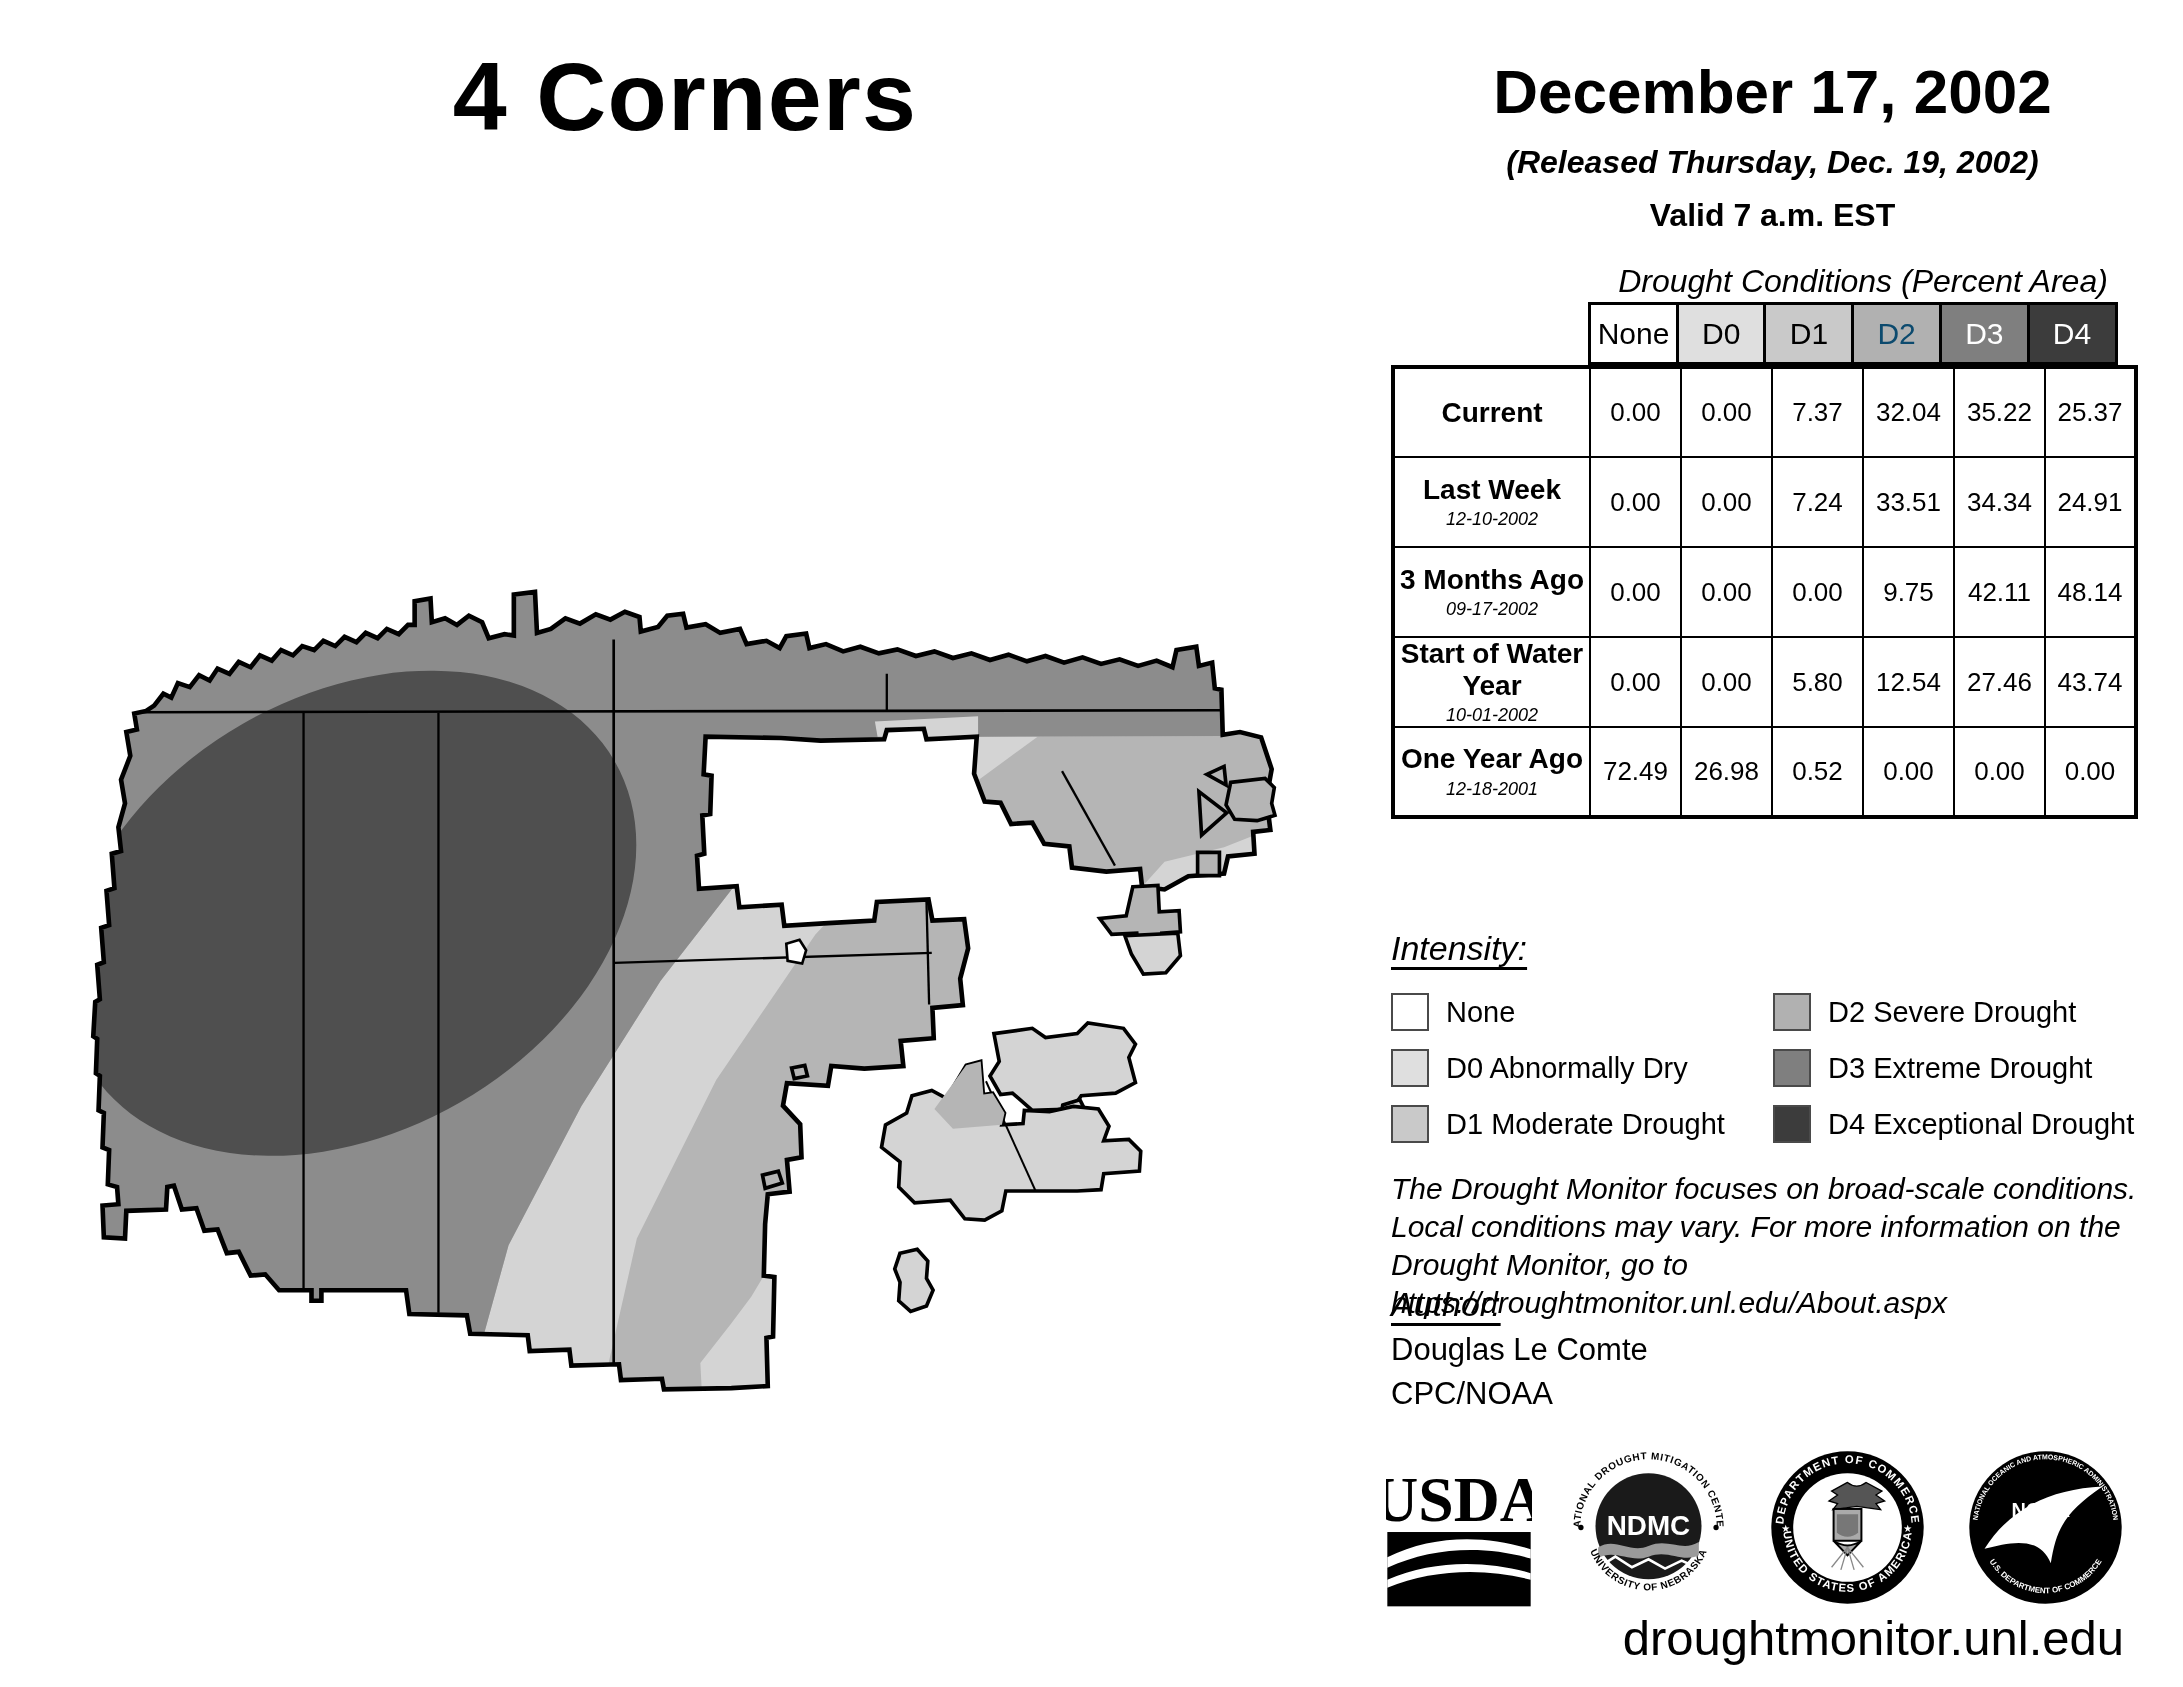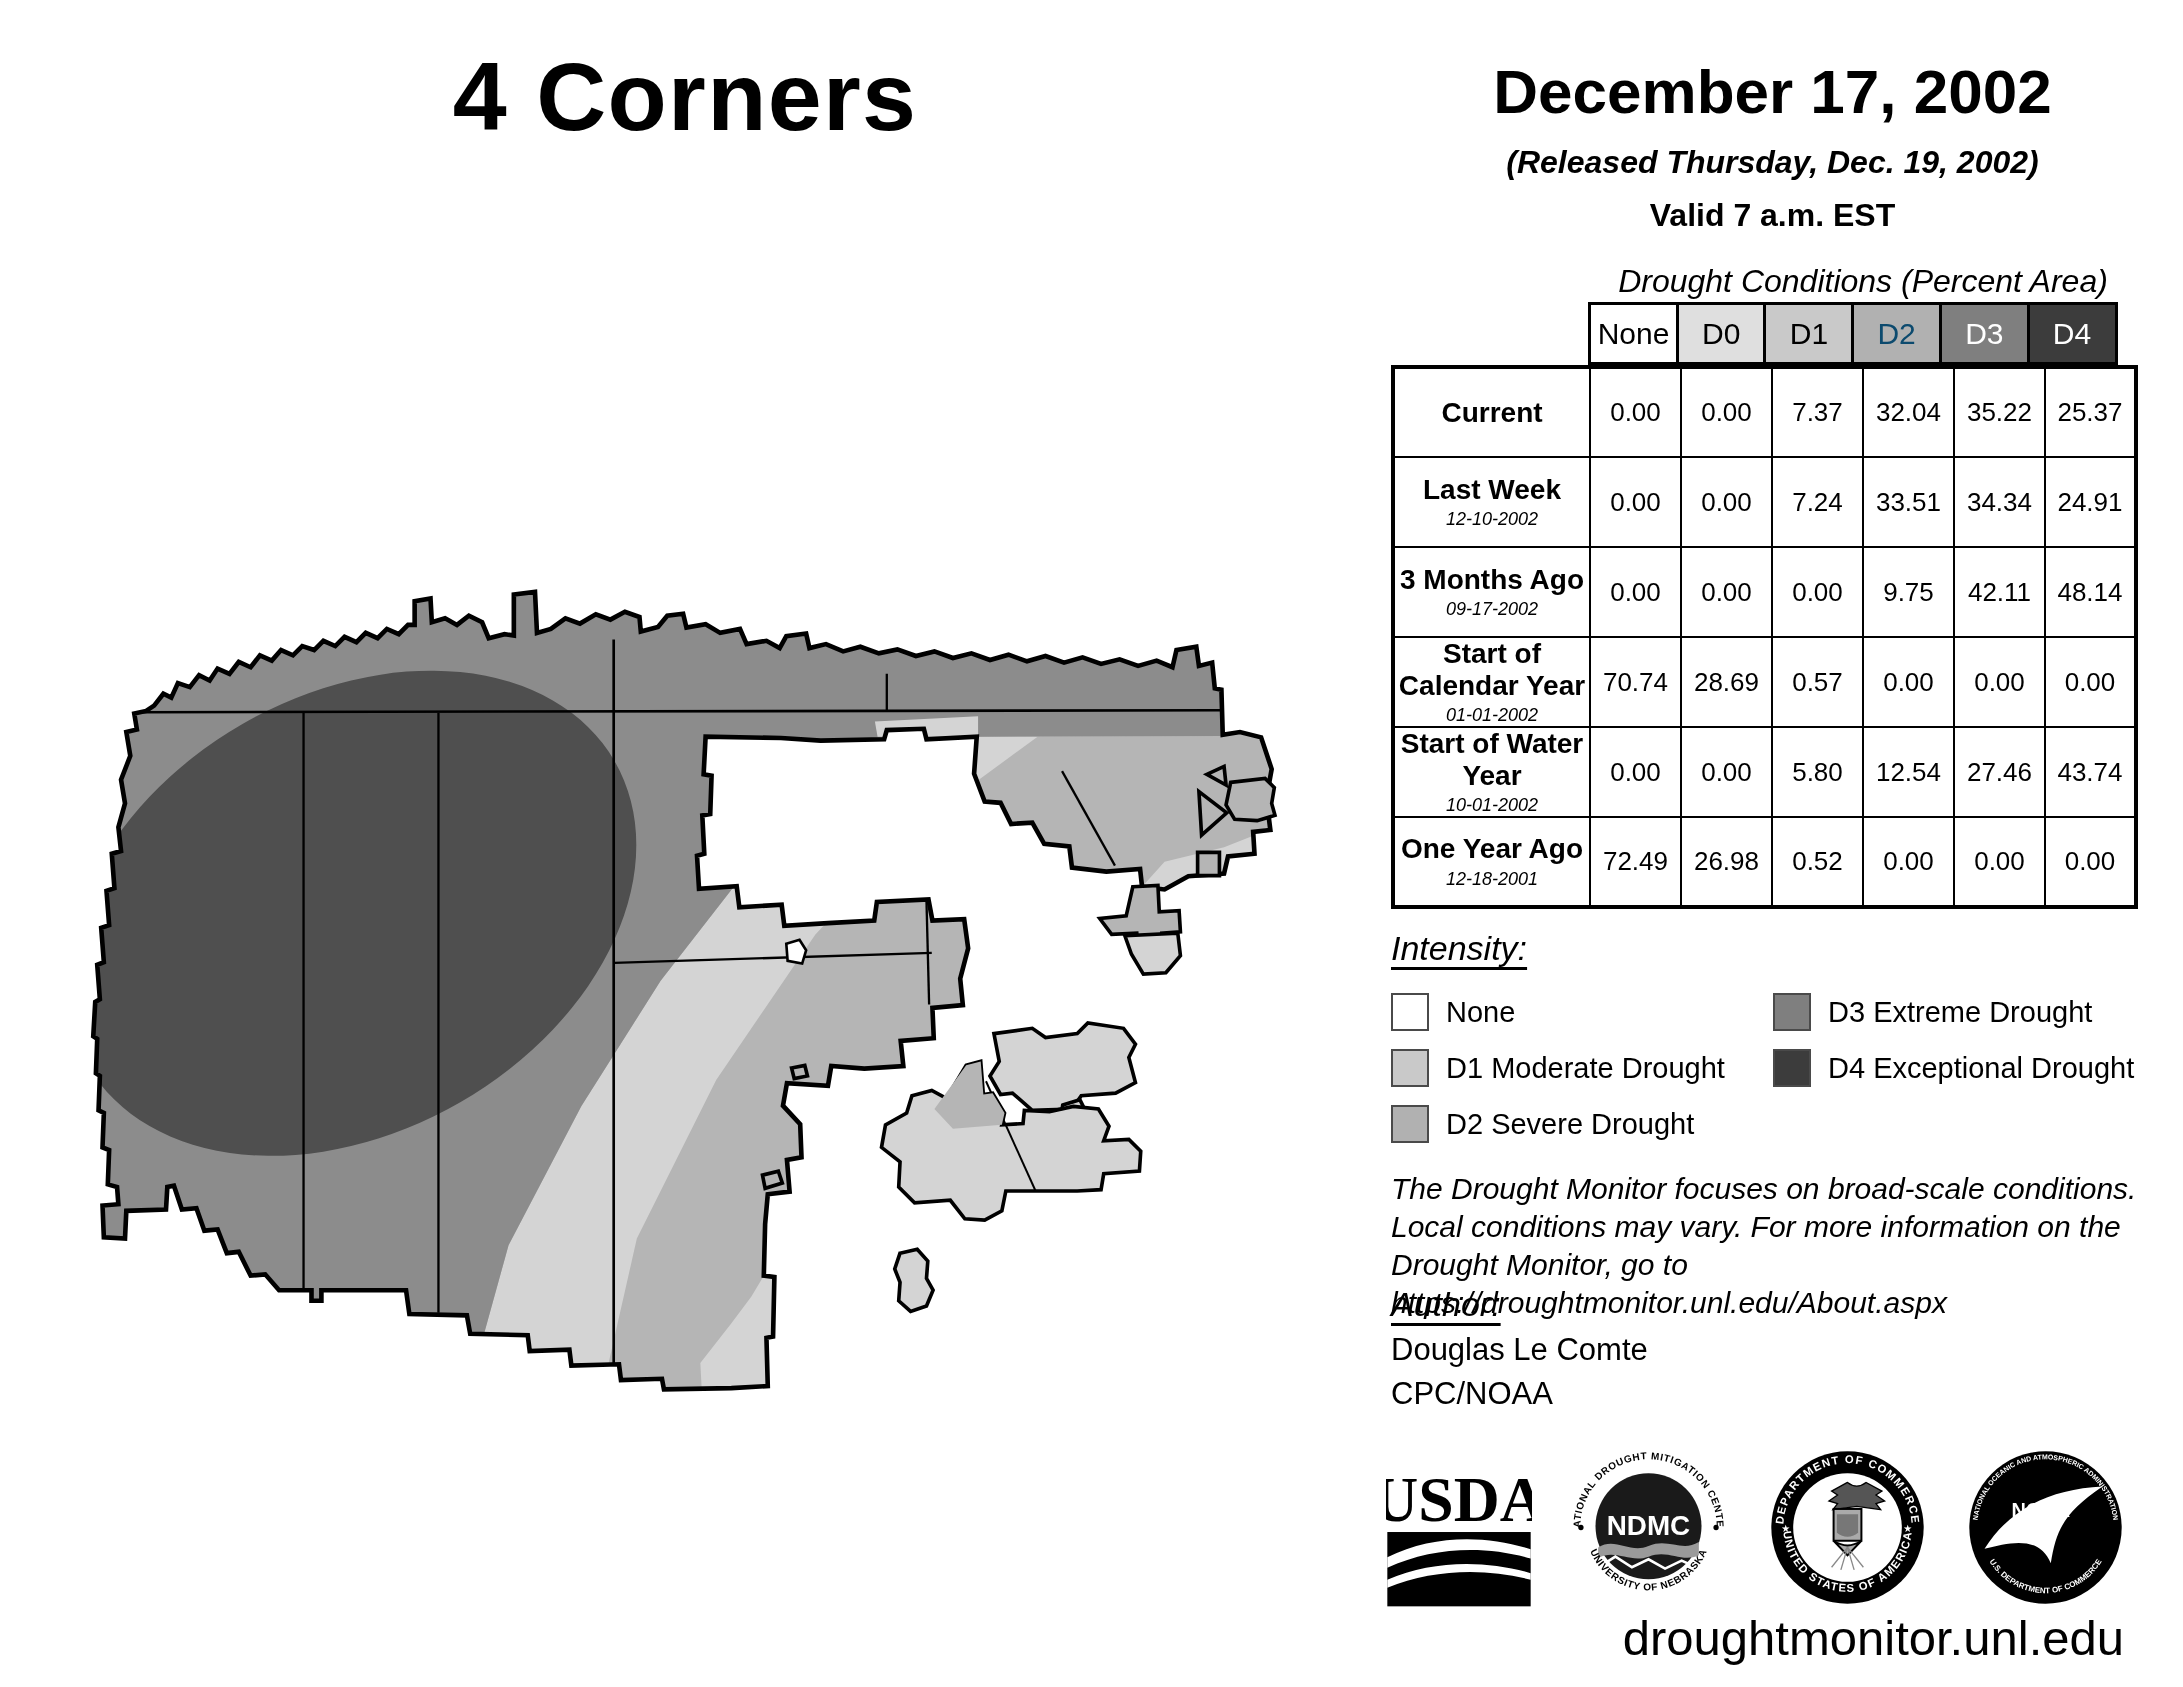--- a/index.html
+++ b/index.html
@@ -155,32 +155,20 @@
         </td>
         <td class="val">0.00</td>
         <td class="val">0.00</td>
         <td class="val">0.00</td>
         <td class="val">9.75</td>
         <td class="val">42.11</td>
         <td class="val">48.14</td>
       </tr>
       <tr>
         <td class="lbl">
-          <div class="row-label">Start of Calendar Year</div>
-          <div class="row-date">01-01-2002</div>
-        </td>
-        <td class="val">70.74</td>
-        <td class="val">28.69</td>
-        <td class="val">0.57</td>
-        <td class="val">0.00</td>
-        <td class="val">0.00</td>
-        <td class="val">0.00</td>
-      </tr>
-      <tr>
-        <td class="lbl">
           <div class="row-label">Start of Water Year</div>
           <div class="row-date">10-01-2002</div>
         </td>
         <td class="val">0.00</td>
         <td class="val">0.00</td>
         <td class="val">5.80</td>
         <td class="val">12.54</td>
         <td class="val">27.46</td>
         <td class="val">43.74</td>
       </tr>
@@ -197,20 +185,24 @@
         <td class="val">0.00</td>
       </tr>
     </tbody>
 </table>
 
 <div class="abs intensity-h" style="left:1391px;top:929px;">Intensity:</div>
 <div class="abs legend-grid">
     <div class="legend-item">
       <div class="swatch" style="background: rgb(255, 255, 255);"></div>
       <div class="legend-label">None</div>
+    </div>
+    <div class="legend-item">
+      <div class="swatch" style="background: rgb(223, 223, 223);"></div>
+      <div class="legend-label">D0 Abnormally Dry</div>
     </div>
     <div class="legend-item">
       <div class="swatch" style="background: rgb(201, 201, 201);"></div>
       <div class="legend-label">D1 Moderate Drought</div>
     </div>
     <div class="legend-item">
       <div class="swatch" style="background: rgb(177, 177, 177);"></div>
       <div class="legend-label">D2 Severe Drought</div>
     </div>
     <div class="legend-item">

